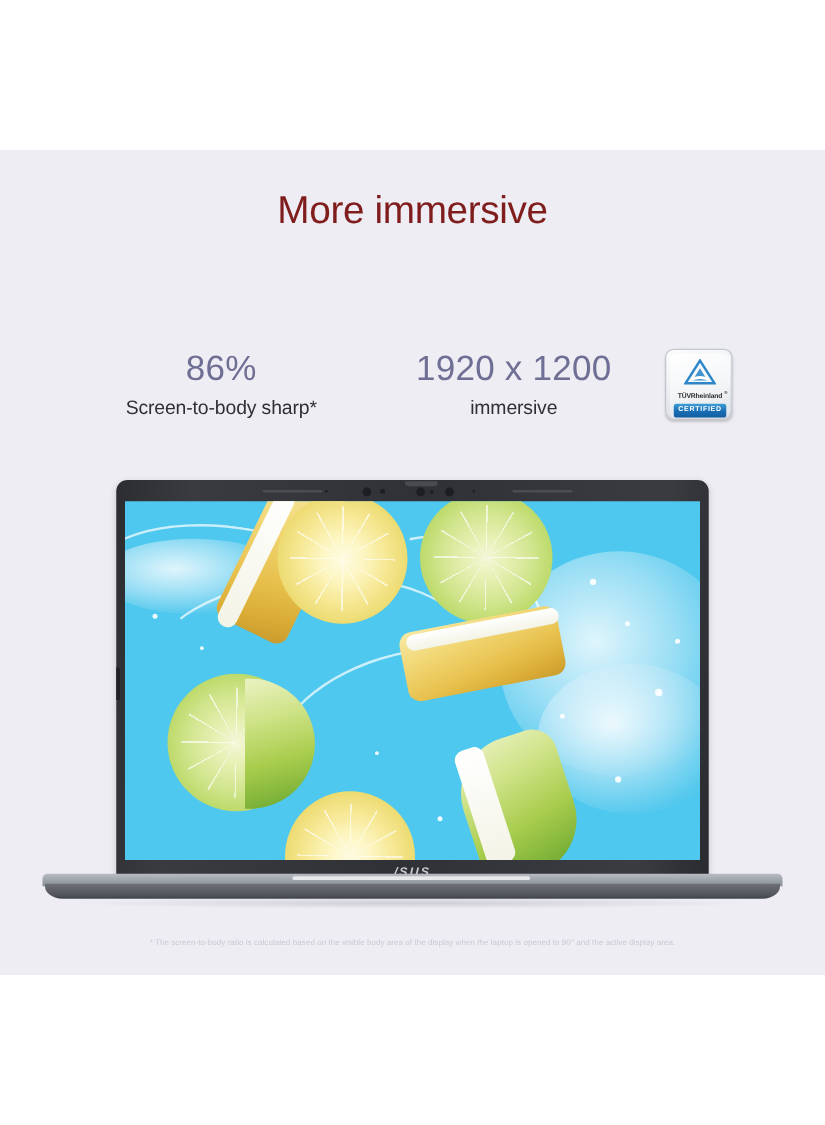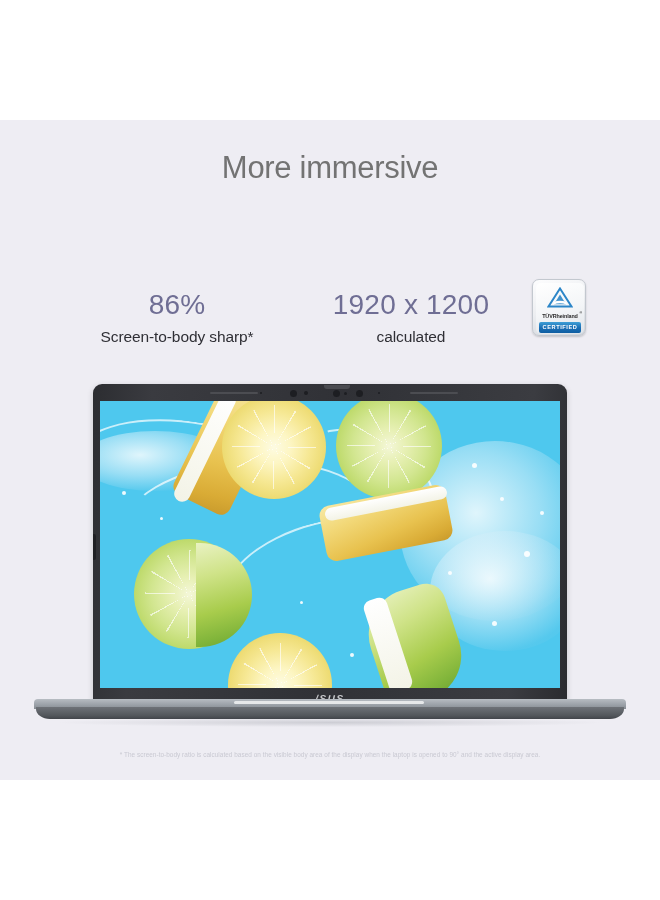--- a/index.html
+++ b/index.html
@@ -32,21 +32,21 @@
   
   .headline {
     position: absolute;
     left: 0;
     top: 150px;
     width: 660px;
     text-align: center;
     font-size: 31px;
     font-weight: 400;
     letter-spacing: -0.3px;
-    color: #737373;
+    color: #7f1d1d;
   }
 
   .subhead {
     position: absolute;
     left: 0;
     top: 209px;
     width: 660px;
     text-align: center;
     font-size: 15.5px;
     font-weight: 400;
@@ -60,21 +60,20 @@
     position: absolute;
     left: 0;
     top: 278px;
     width: 660px;
     height: 72px;
   }
 
   .stat {
     position: absolute;
     text-align: center;
-    margin-top: 10px;
   }
 
   .stat-a { left: 62px;  width: 230px; }
   .stat-b { left: 296px; width: 230px; }
 
   .stat-value {
     font-size: 28px;
     font-weight: 400;
     color: #6f6e94;
     letter-spacing: 0.2px;
@@ -355,21 +354,21 @@
 
   <div class="stats">
 
     <div class="stat stat-a">
       <div class="stat-value">86%</div>
       <div class="stat-label">Screen-to-body sharp*</div>
     </div>
 
     <div class="stat stat-b">
       <div class="stat-value">1920 x 1200</div>
-      <div class="stat-label">calculated</div>
+      <div class="stat-label">immersive</div>
     </div>
 
   </div>
 
   <div class="tuv-badge">
     <div class="tuv-inner">
       <span class="tuv-tri">
         <svg width="26" height="21" viewBox="0 0 26 21">
           <path d="M13 1.5 L24.5 19.5 L1.5 19.5 Z" fill="none" stroke="#2c86c8" stroke-width="2"></path>
           <path d="M13 7.5 L19 17.3 L7 17.3 Z" fill="#2c86c8" opacity="0.9"></path>

